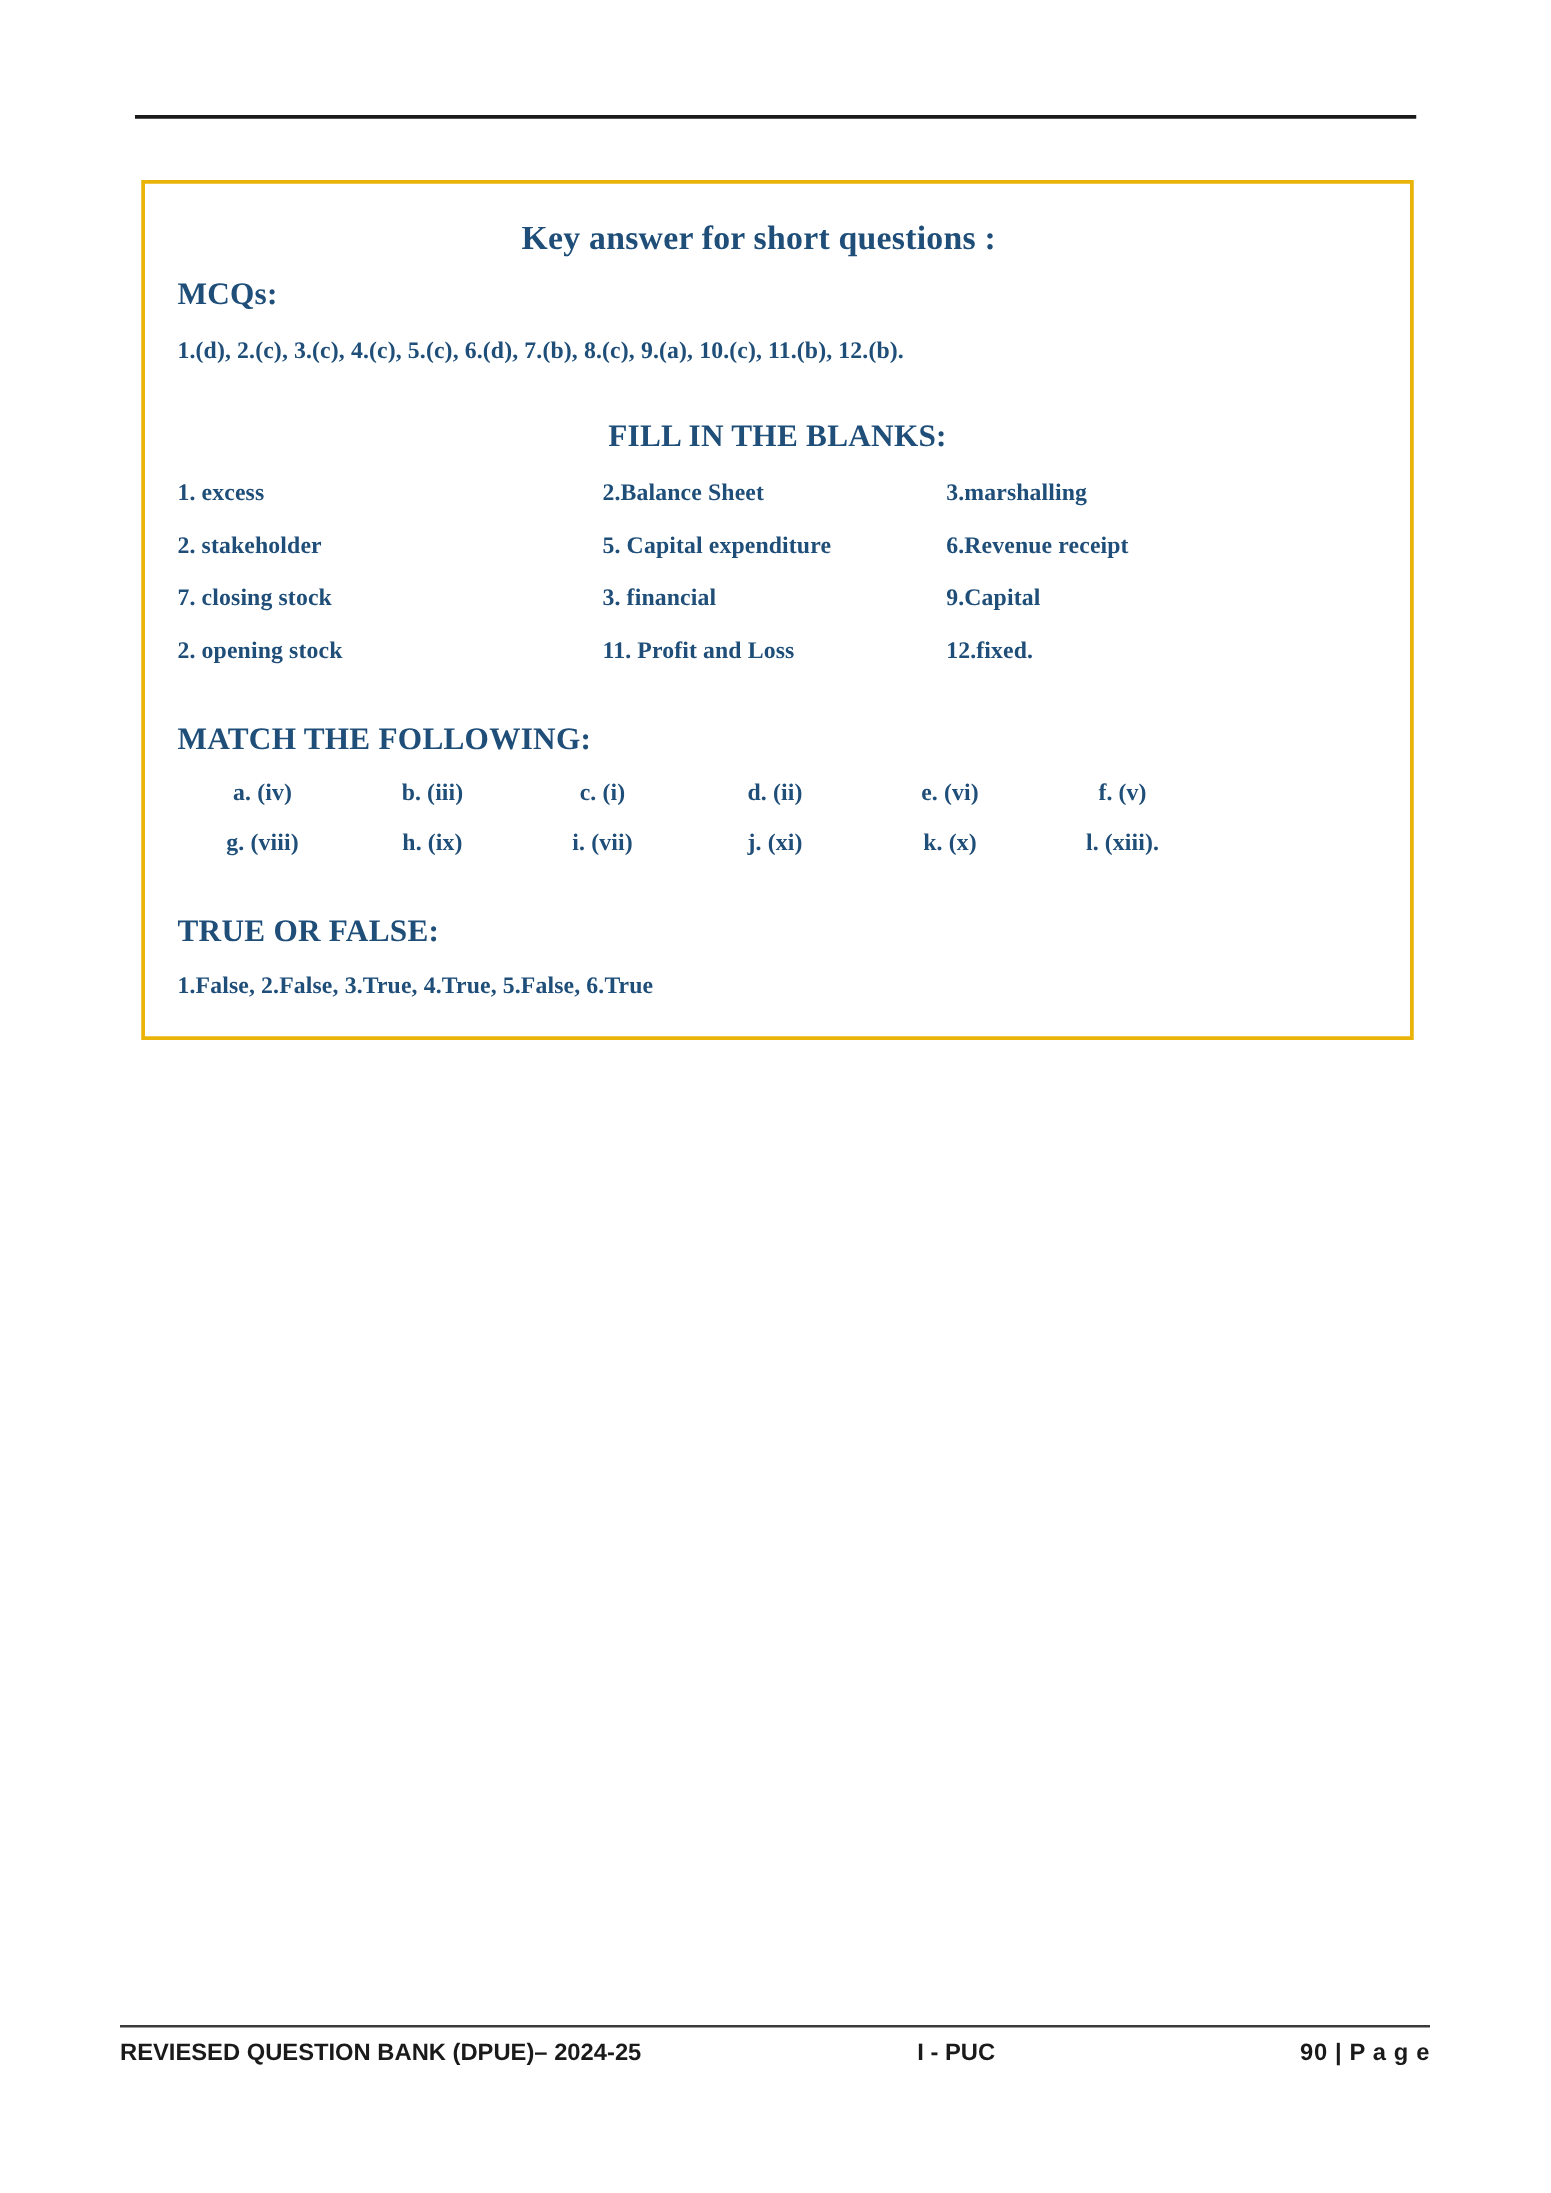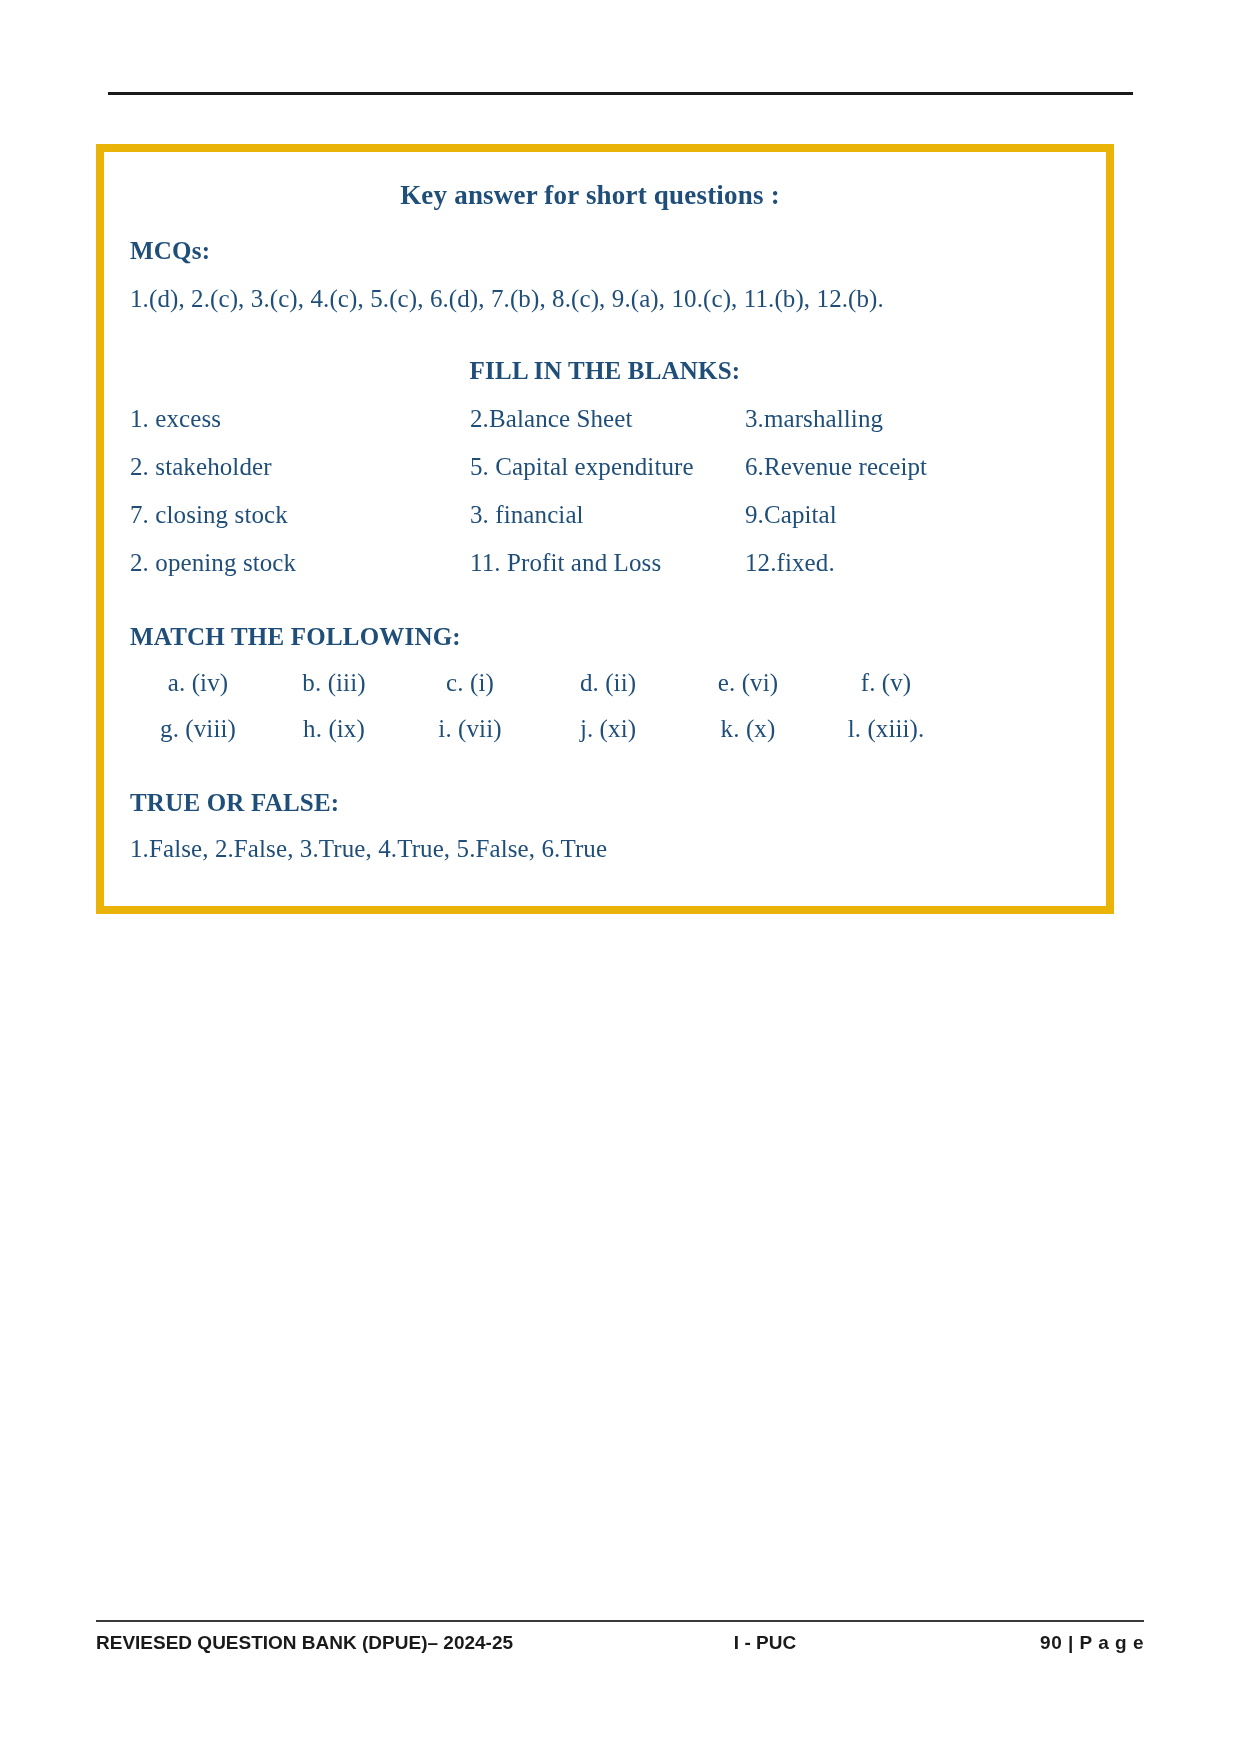--- a/index.html
+++ b/index.html
@@ -19,25 +19,25 @@
   .top-rule {
     position: absolute;
     left: 108px;
     top: 92px;
     width: 1025px;
     height: 3px;
     background: #1a1a1a;
   }
   .answer-box {
     position: absolute;
-    left: 96px;
+    left: 113px;
     top: 144px;
     width: 1018px;
-    height: 770px;
-    border: 8px solid #eab308;
+    height: 688px;
+    border: 3px solid #eab308;
     box-sizing: border-box;
     padding: 18px 26px 0 26px;
   }
   .box-title {
     text-align: center;
     color: #1F4E79;
     font-weight: bold;
     font-size: 27px;
     letter-spacing: .2px;
     margin: 10px 0 0 0;
@@ -46,25 +46,25 @@
   .sec-head {
     color: #1F4E79;
     font-weight: bold;
     font-size: 25px;
     margin: 0;
     padding: 0;
     letter-spacing: .2px;
   }
   .line {
     color: #1F4E79;
-    font-weight: normal;
-    font-size: 25px;
+    font-weight: bold;
+    font-size: 19px;
     letter-spacing: .1px;
   }
-  .block-mcq { margin-top: 26px; }
+  .block-mcq { margin-top: 16px; }
   .mcq-answers { margin-top: 20px; }
 
   .fib-head { margin-top: 44px; text-align: center; }
   .fib-row {
     display: flex;
     margin-top: 20px;
   }
   .fib-c1 { width: 340px; }
   .fib-c2 { width: 275px; }
   .fib-c3 { width: 300px; }

